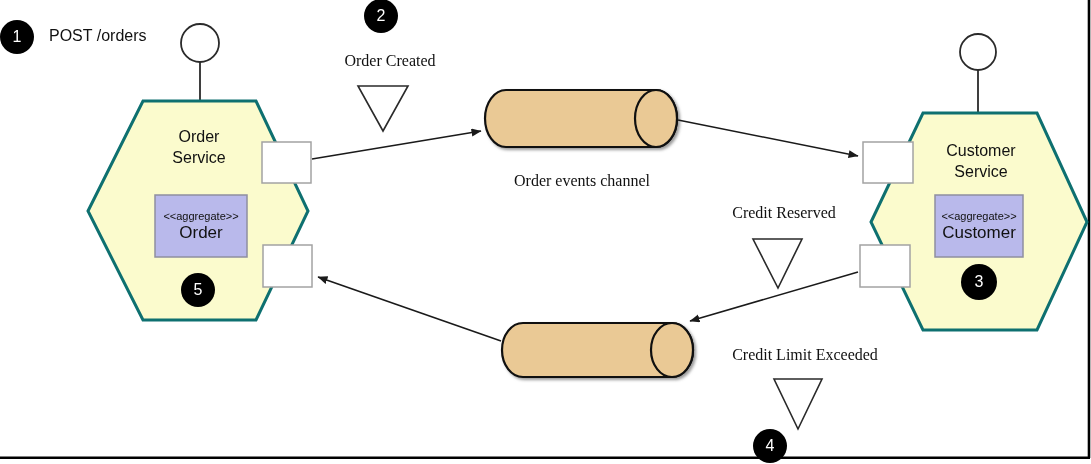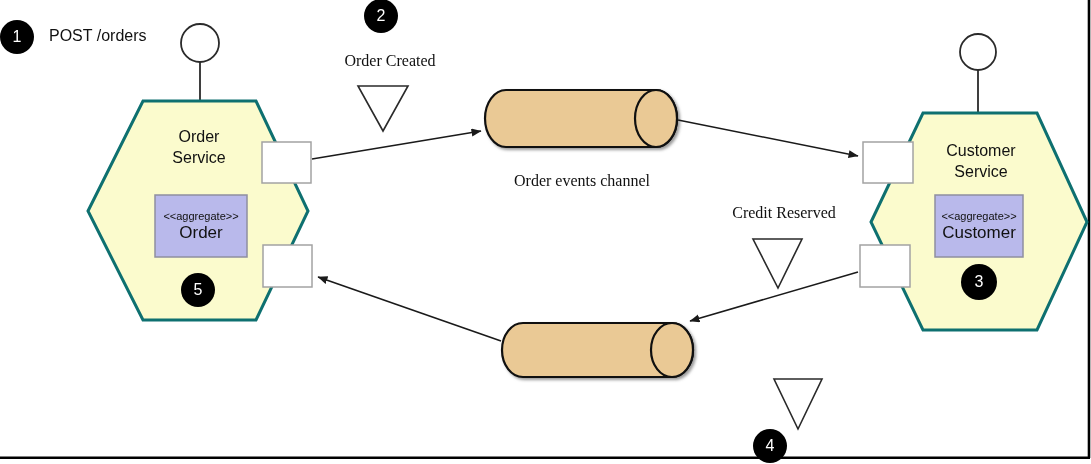--- a/index.html
+++ b/index.html
@@ -95,20 +95,21 @@
       <span>4</span>
     </div>
   <div class="badge" style="left:181px;top:273px;width:34px;height:34px;">
       <span>5</span>
     </div>
 
   <div class="lbl" style="left:49px;top:27px;">POST /orders</div>
 
   <div class="lbl center" style="left:330px;top:52px;width:120px;">Order Created</div>
   <div class="lbl center" style="left:719px;top:204px;width:130px;">Credit Reserved</div>
+  <div class="lbl center" style="left:714px;top:346px;width:182px;">Credit Limit Exceeded</div>
 
   <div class="lbl center" style="left:492px;top:172px;width:180px;">Order events channel</div>
 
   <div class="svc-name" style="left:139px;top:126px;width:120px;">
     <span>Order</span>
     <span>Service</span>
   </div>
   <div class="svc-name" style="left:919px;top:140px;width:124px;">
     <span>Customer</span>
     <span>Service</span>

